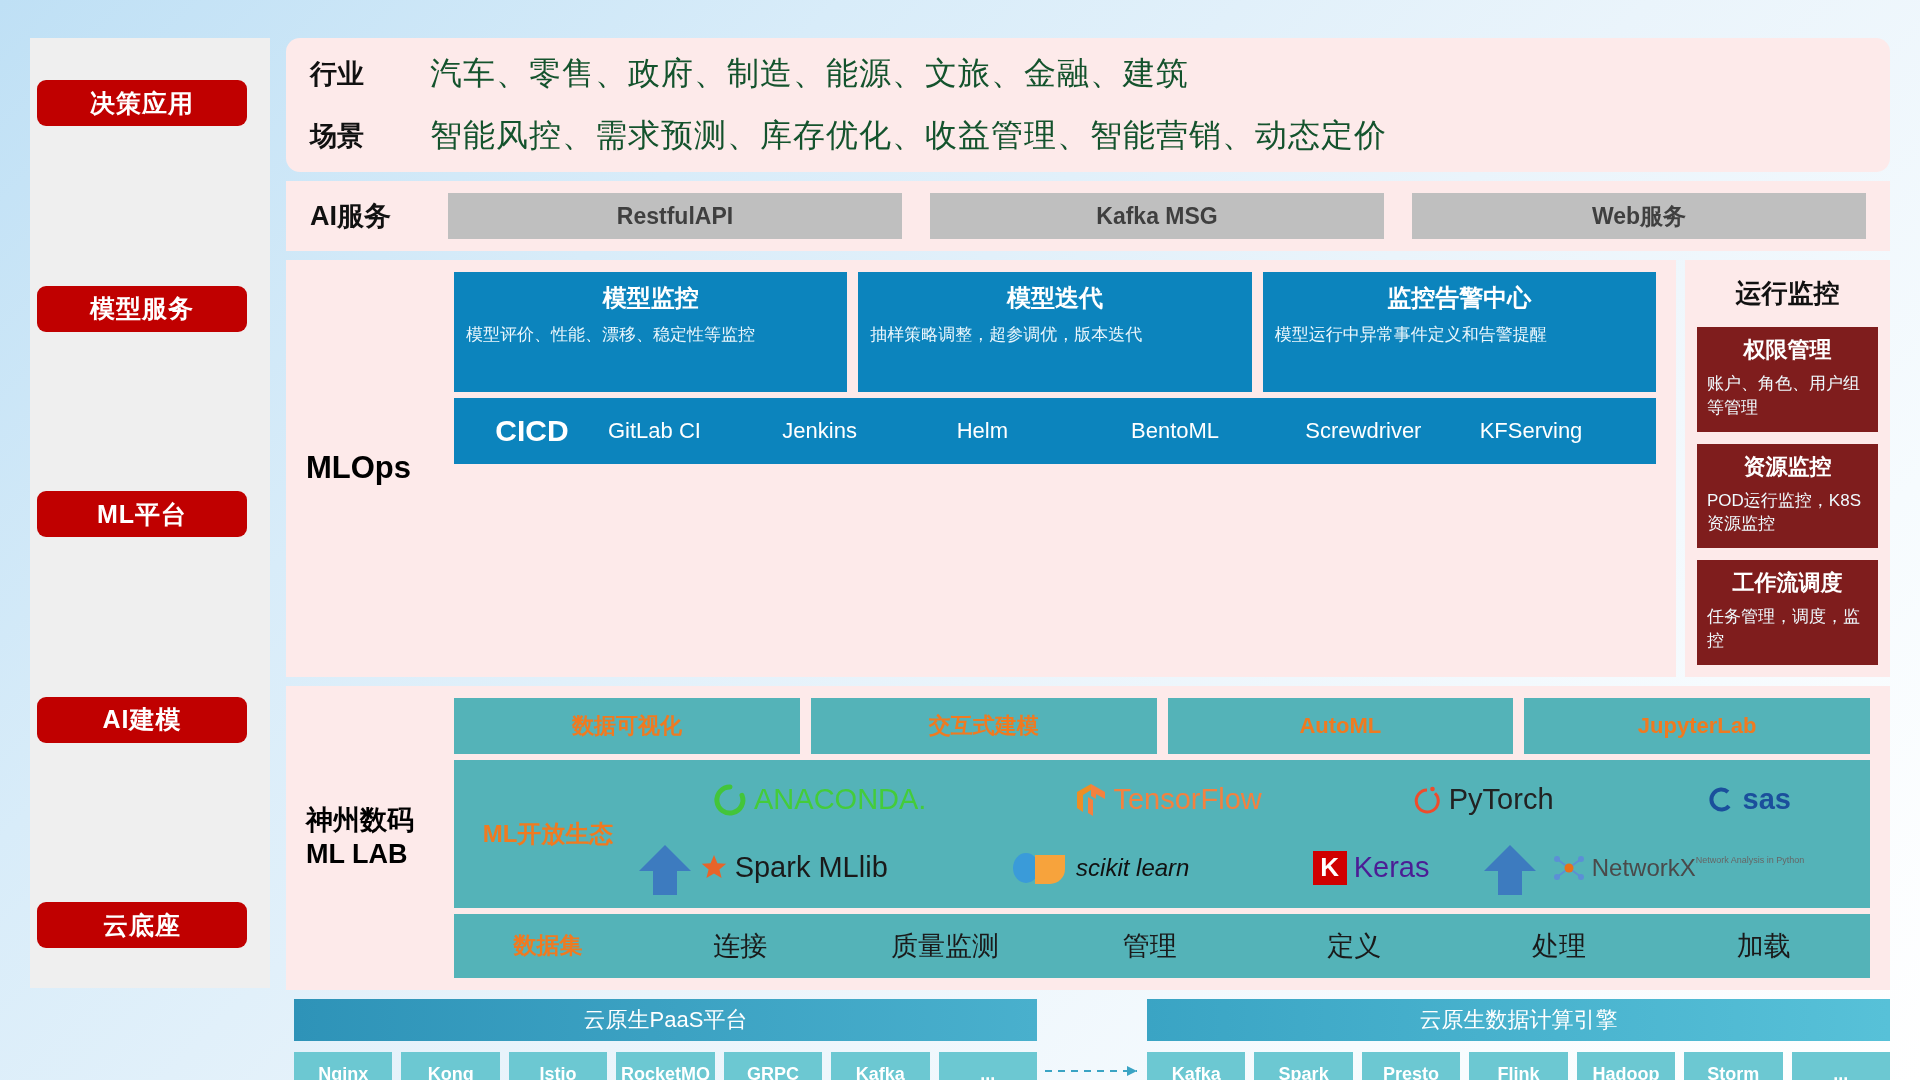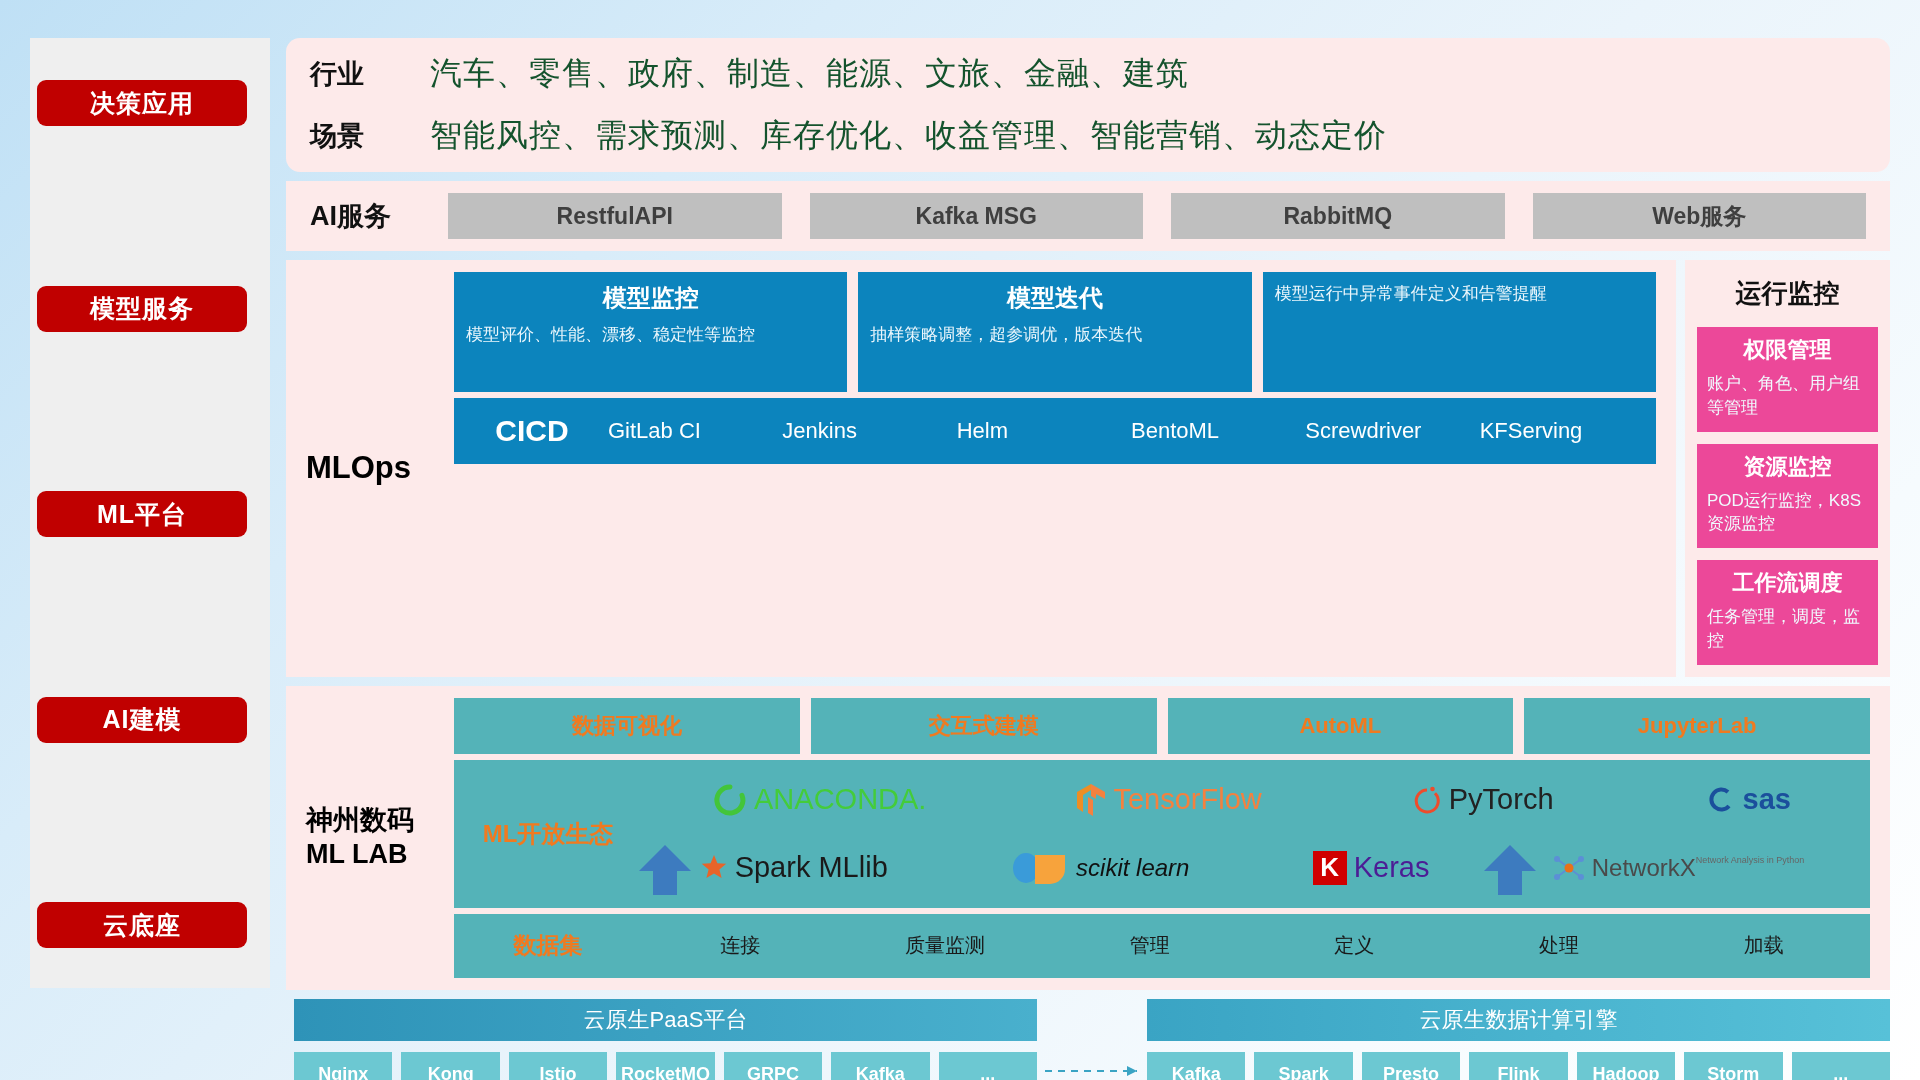--- a/index.html
+++ b/index.html
@@ -68,21 +68,21 @@
   .mlops-card h4 { font-size:24px; text-align:center; font-weight:bold; margin-bottom:9px; }
   .mlops-card p { font-size:17px; line-height:1.45; color:#eaf6fc; }
   .cicd-bar { background:#0c84bd; color:#fff; display:flex; align-items:center; height:66px; padding:0 8px; }
   .cicd-title { font-size:30px; font-weight:bold; width:140px; flex:0 0 140px; text-align:center;}
   .cicd-items { flex:1 1 auto; display:flex; }
   .cicd-item { flex:1 1 0; font-size:22px; text-align:left; padding-left:6px; line-height:1.05; }
 
   
   #monitor { width:205px; flex:0 0 205px; background:#fdeaea; padding:10px 12px 12px 12px; display:flex; flex-direction:column; gap:12px;}
   #monitor h3 { font-size:26px; font-weight:bold; text-align:center; color:#111; margin:6px 0 4px 0;}
-  .mon-card { background:#ec4899; color:#fff; padding:8px 10px 12px 10px; }
+  .mon-card { background:#7f1d1d; color:#fff; padding:8px 10px 12px 10px; }
   .mon-card h5 { font-size:22px; font-weight:bold; text-align:center; margin-bottom:7px;}
   .mon-card p { font-size:17px; line-height:1.4; color:#f0fbff;}
 
   
   #row-lab-wrap { display:flex; gap:9px; flex:1 1 auto; }
   #row-lab { flex:1 1 auto; display:flex; padding:12px 20px; align-items:stretch;}
   #row-lab .lab-label { width:148px; flex:0 0 148px; font-size:27px; font-weight:bold; line-height:1.25; display:flex; align-items:center;}
   #row-lab .lab-body { flex:1 1 auto; display:flex; flex-direction:column; gap:6px;}
   .lab-tools { display:flex; gap:11px; }
   .lab-tool { flex:1 1 0; background:#54b3b8; height:56px; display:flex; align-items:center; justify-content:center;
@@ -91,21 +91,21 @@
   .eco-label { width:180px; flex:0 0 180px; display:flex; align-items:center; justify-content:center;
                color:#f07a20; font-size:24px; font-weight:bold;}
   .eco-logos { flex:1 1 auto; display:flex; flex-direction:column; justify-content:space-around; }
   .eco-line { display:flex; align-items:center; justify-content:space-around; height:50%; }
   .logo { display:flex; align-items:center; gap:7px; }
   .logo-txt { font-size:29px; font-weight:normal; }
 
   .ds-bar { background:#54b3b8; height:64px; display:flex; align-items:center; padding:0 4px;}
   .ds-title { width:180px; flex:0 0 180px; text-align:center; color:#f07a20; font-size:23px; font-weight:bold;}
   .ds-items { flex:1 1 auto; display:flex; }
-  .ds-item { flex:1 1 0; text-align:center; font-size:20px; color:#1a1a1a; }
+  .ds-item { flex:1 1 0; text-align:center; font-size:27px; color:#1a1a1a; }
 
   
   #row-cloud { height:150px; display:flex; gap:0; position:relative; padding-left:8px;}
   .cloud-col { flex:1 1 0; display:flex; flex-direction:column; gap:11px; }
   .cloud-bar { height:42px; background:#3aa4c4; color:#fff; display:flex; align-items:center; justify-content:center;
                font-size:22px; }
   .cloud-bar.left { background:linear-gradient(90deg,#2e93b8,#49b0cd); }
   .cloud-bar.right { background:linear-gradient(90deg,#3aa4c4,#57c1d8); }
   .chip-row { display:flex; gap:9px; }
   .chip { flex:1 1 0; height:46px; background:#6cc8d2; color:#fff; font-size:18px; font-weight:bold;
@@ -158,42 +158,40 @@
     <div id="row-ai" class="pink band">
       <span class="row-label">AI服务</span>
       <div class="svc-wrap">
         <div class="svc-chip">
             <span>RestfulAPI</span>
           </div>
         <div class="svc-chip">
             <span>Kafka MSG</span>
           </div>
         <div class="svc-chip">
-            <span>RabbitMQ</span>
-          </div>
-        <div class="svc-chip">
             <span>Web服务</span>
           </div>
       </div>
     </div>
 
     <div id="row-mlops-wrap">
       <div id="row-mlops" class="pink band">
         <div class="mlops-label">MLOps</div>
         <div class="mlops-body">
           <div class="mlops-cards">
             <div class="mlops-card">
               <h4>模型监控</h4>
               <p>模型评价、性能、漂移、稳定性等监控</p>
             </div>
             <div class="mlops-card">
               <h4>模型迭代</h4>
               <p>抽样策略调整，超参调优，版本迭代</p>
             </div>
             <div class="mlops-card">
+              <h4>监控告警中心</h4>
               <p>模型运行中异常事件定义和告警提醒</p>
             </div>
           </div>
           <div class="cicd-bar">
             <div class="cicd-title">CICD</div>
             <div class="cicd-items">
               <div class="cicd-item">GitLab CI</div>
               <div class="cicd-item">Jenkins</div>
               <div class="cicd-item">Helm</div>
               <div class="cicd-item">BentoML</div>

